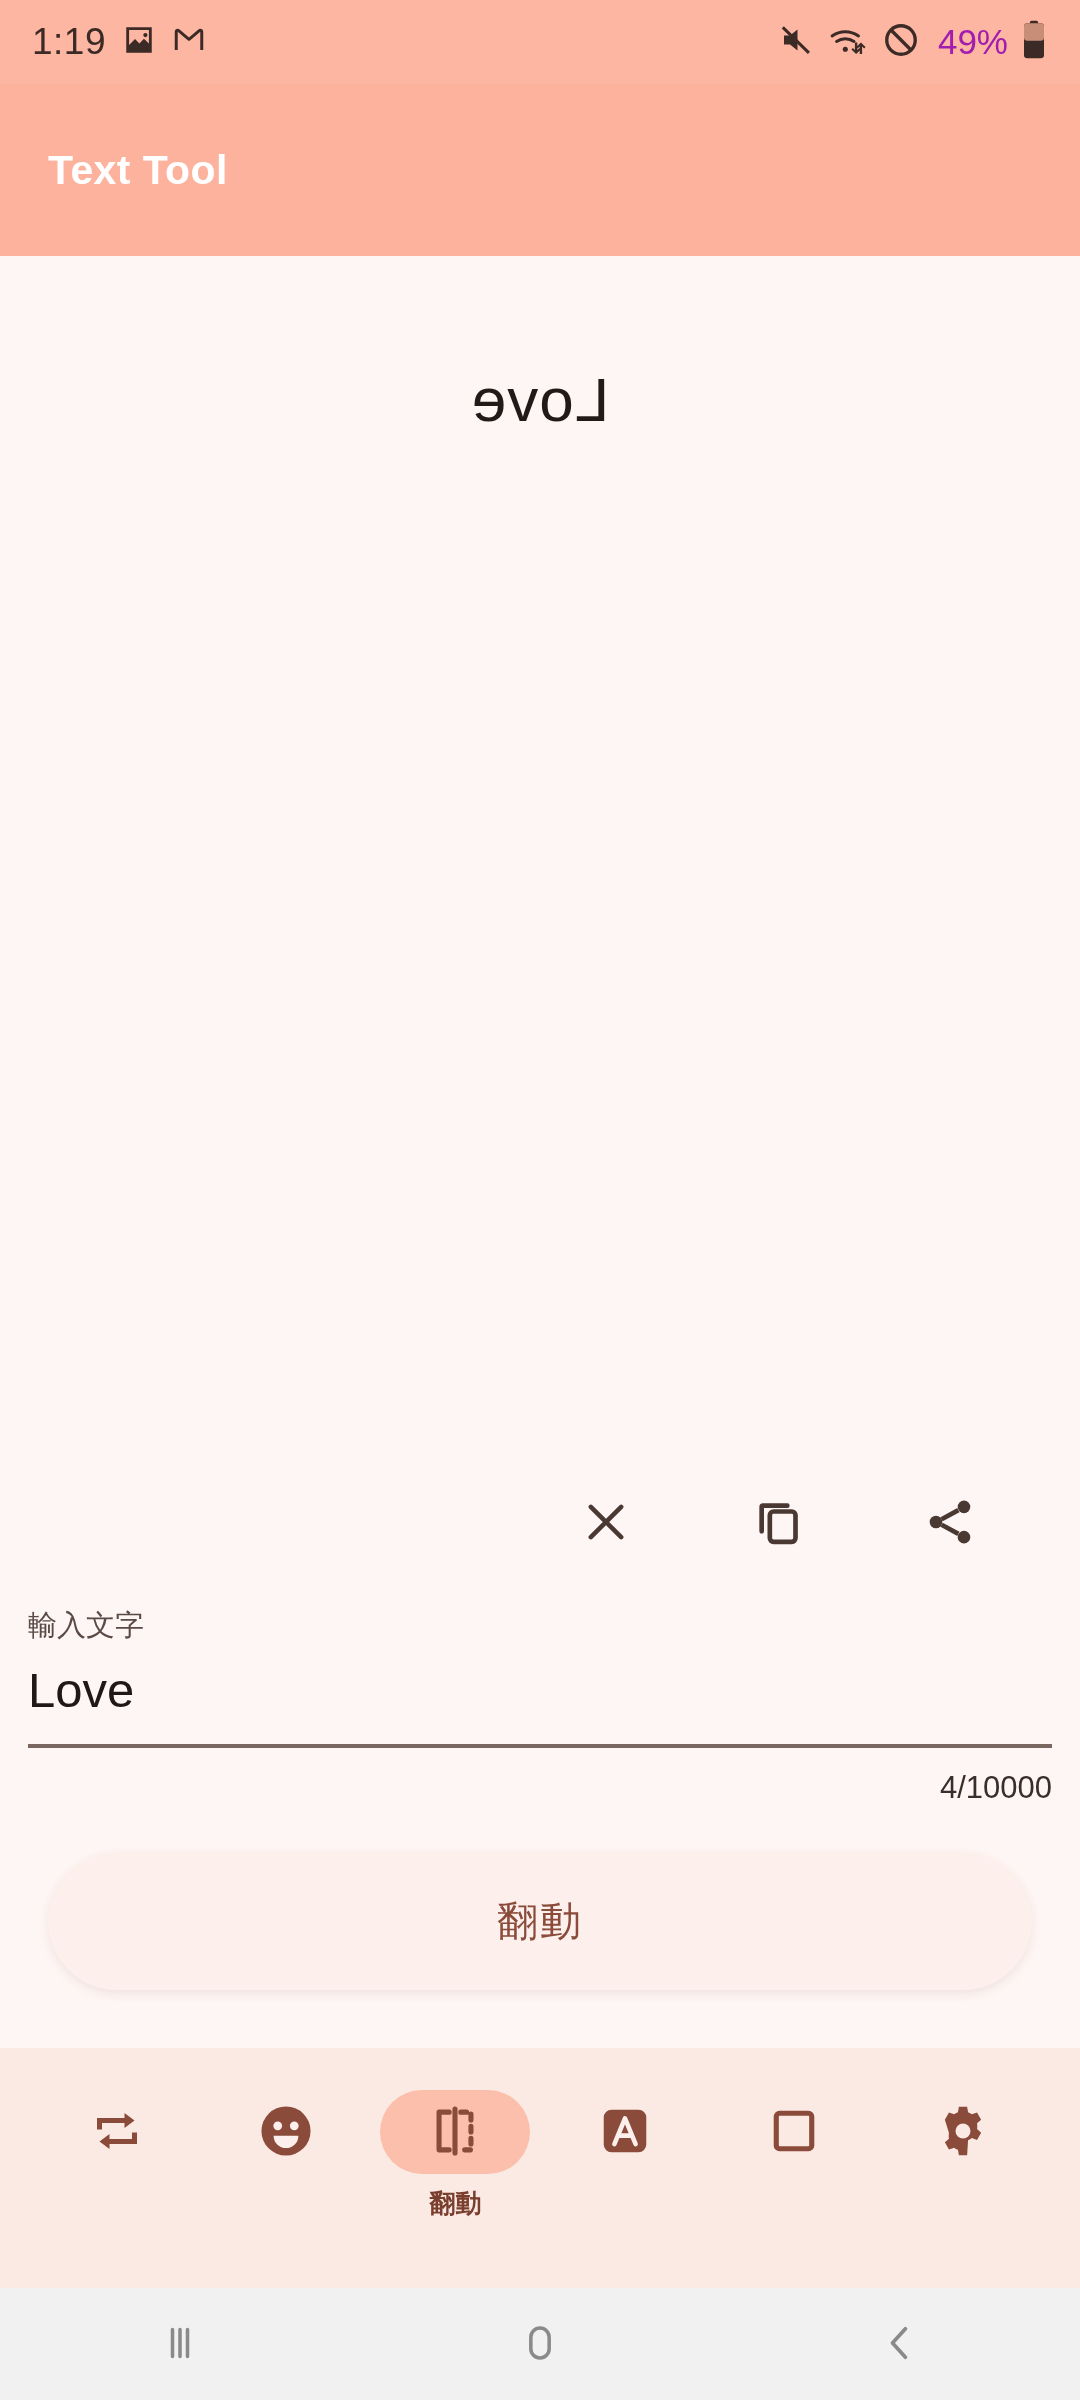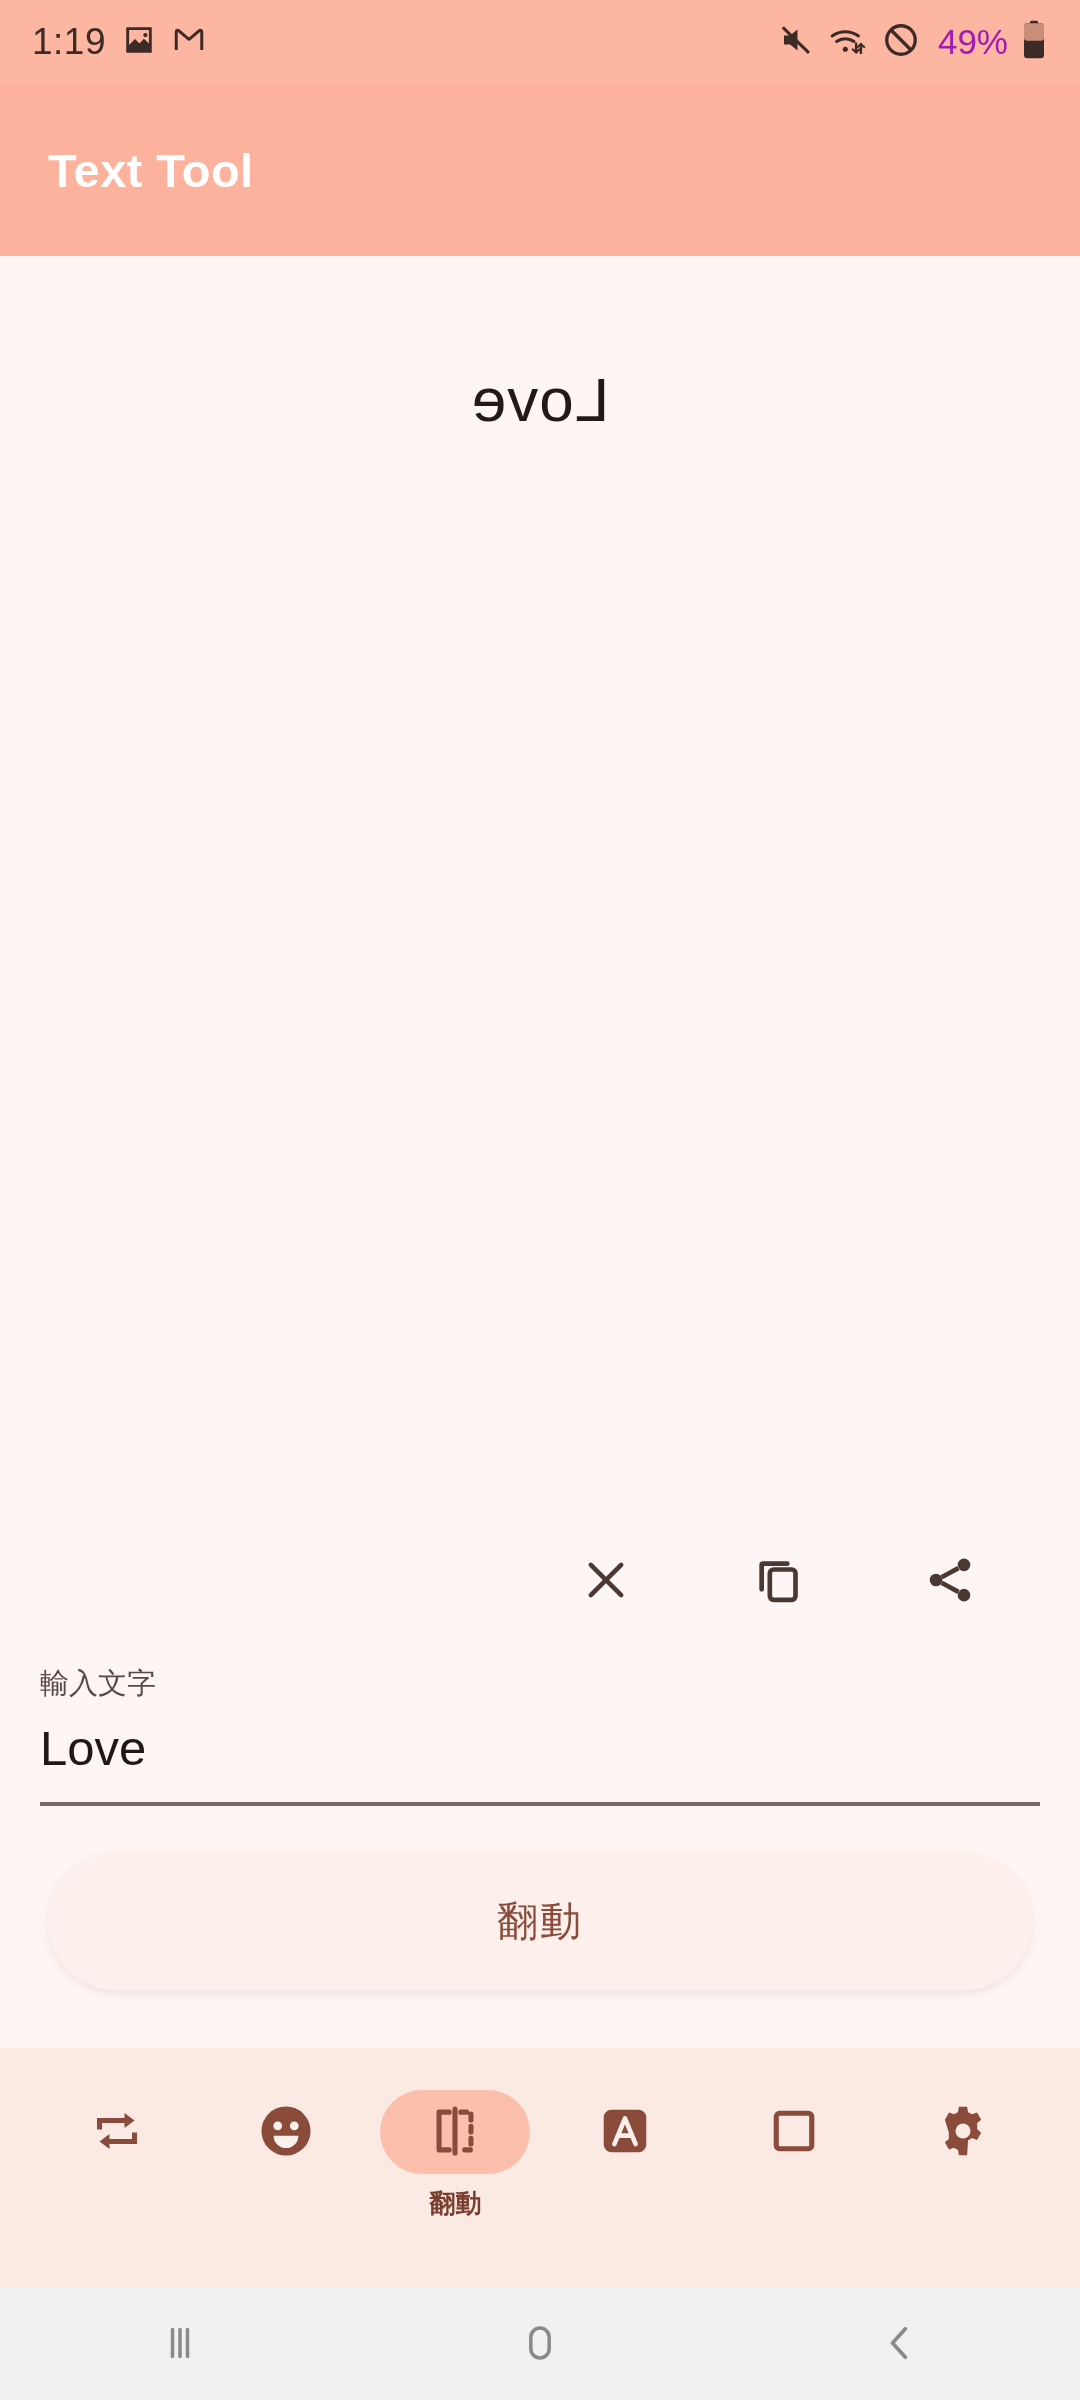--- a/index.html
+++ b/index.html
@@ -21,21 +21,21 @@
   .sb-time { font-size:37px; color:#3C2A26; letter-spacing:.5px; font-weight:400; }
   .sb-right { display:flex; align-items:center; gap:14px; }
   .sb-pct { font-size:35px; color:#a21caf; margin-left:4px; }
   .ic { display:block; }
 
   
   .appbar {
     height:172px; background:#FDB29D; flex:0 0 auto;
     display:flex; align-items:center; padding-left:48px;
   }
-  .appbar h1 { color:#FFFFFF; font-size:47px; font-weight:bold; letter-spacing:.4px; }
+  .appbar h1 { color:#FFFFFF; font-size:41px; font-weight:bold; letter-spacing:.4px; }
 
   
   .content {
     flex:1 1 auto; background:#FEF6F4; position:relative;
     display:flex; flex-direction:column;
   }
   .preview-wrap {
     flex:1 1 auto; position:relative;
   }
   .preview-text {
@@ -51,21 +51,21 @@
   .actions {
     display:flex; justify-content:flex-end; align-items:center;
     gap:96px; padding-right:92px; margin-bottom:44px;
   }
   .act-btn {
     width:76px; height:76px; display:flex; align-items:center; justify-content:center;
     background:transparent; border:none; cursor:pointer;
   }
 
   
-  .input-block { padding:0 40px; }
+  .input-block { padding:0 28px; }
   .input-label { font-size:29px; color:#5A4A46; margin-bottom:16px; }
   .input-value { font-size:49px; color:#201817; line-height:1.15; padding-bottom:26px; }
   .input-rule { height:4px; background:#7A6762; width:100%; }
   .counter { text-align:right; font-size:31px; color:#3A2E2B; margin-top:22px; }
 
   
   .flip-btn {
     margin:46px 48px 0 48px; height:138px;
     background:#FCEFEC; border:none; border-radius:74px;
     box-shadow:0 4px 10px rgba(120,70,55,.10);
@@ -186,20 +186,21 @@
             <path stroke="#4A3833" stroke-width="2" d="M8.4 10.8 15.6 6.9M8.4 13.2l7.2 3.9"></path>
           </svg>
         </span>
       </button>
     </div>
 
     <div class="input-block">
       <div class="input-label">輸入文字</div>
       <div class="input-value" placeholder="輸入文字">Love</div>
       <div class="input-rule"></div>
+      <div class="counter">4/10000</div>
     </div>
 
     <button class="flip-btn">翻動</button>
     <div class="content-pad"></div>
   </div>
 
   <div class="toolbar">
 
     <button class="tool">
       <span class="pill">

